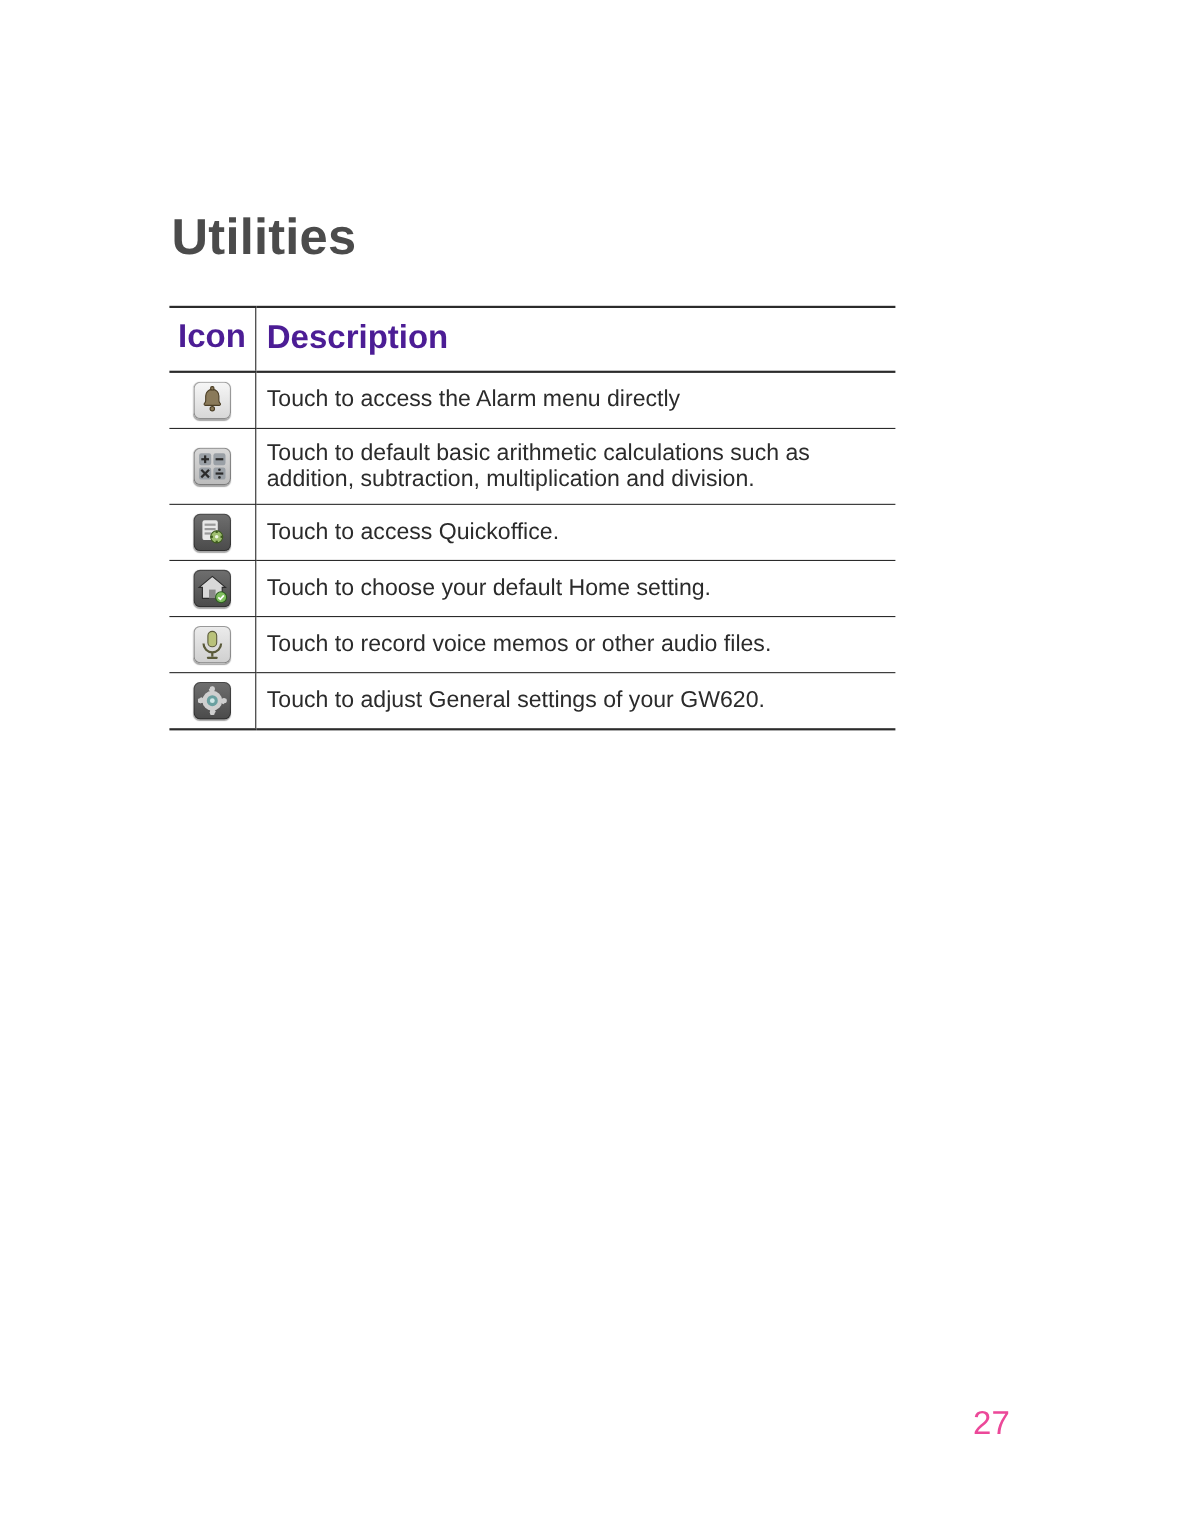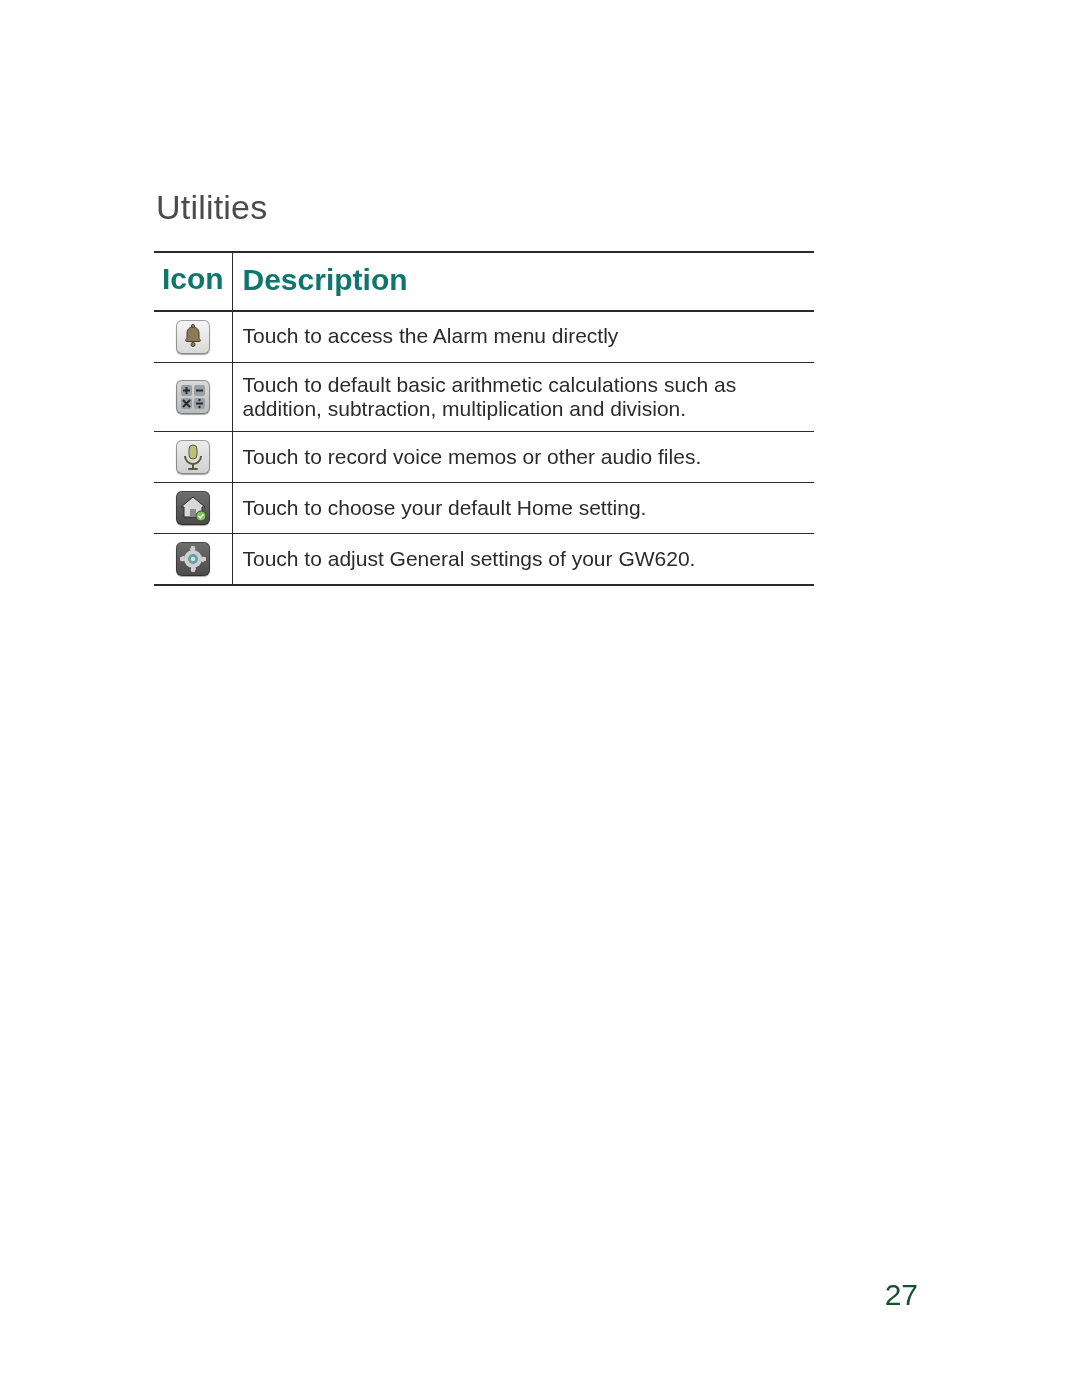--- a/index.html
+++ b/index.html
@@ -12,24 +12,24 @@
     color: #2b2b2b;
   }
   .page {
     position: relative;
     width: 1080px;
     height: 1388px;
     box-sizing: border-box;
     padding: 188px 154px 0 154px;
   }
   .section-title {
-    font-size: 34px;
-    font-weight: 400;
+    font-size: 46px;
+    font-weight: 700;
     color: #4b4b4b;
-    margin: 0 0 24px 2px;
+    margin: 0 0 36px 2px;
     letter-spacing: .2px;
   }
   table.util {
     border-collapse: collapse;
     width: 660px;
     table-layout: fixed;
   }
   table.util col.col-icon { width: 78px; }
   table.util col.col-desc { width: 582px; }
   table.util tr.header-row td {
@@ -44,21 +44,21 @@
     line-height: 1.15;
     color: #2b2b2b;
   }
   table.util td.icon-cell {
     border-right: 1px solid #2b2b2b;
     text-align: center;
     padding: 8px 4px;
   }
   table.util tr.header-row td {
     font-weight: 700;
-    color: #0f766e;
+    color: #4c1d95;
     font-size: 30px;
     padding-bottom: 12px;
   }
   table.util tr.last-row td {
     border-bottom: 2px solid #2b2b2b;
     margin-left: 15px;
   }
 
   
   .tile {
@@ -83,21 +83,21 @@
   
   .tile-home  { background: linear-gradient(#6f6f6f,#4a4a4a); }
   
   .tile-gear  { background: linear-gradient(#6f6f6f,#4a4a4a); }
 
   .page-number {
     position: absolute;
     right: 162px;
     bottom: 76px;
     font-size: 30px;
-    color: #14532d;
+    color: #ec4899;
   }
 </style>
 </head>
 <body>
 
 <div class="page">
 
   <h2 class="section-title">Utilities</h2>
 
   <table class="util">
@@ -143,47 +143,70 @@
 
             <rect x="20" y="22.5" width="7" height="2" fill="#2b2b2b"></rect>
             <circle cx="23.5" cy="20" r="1.2" fill="#2b2b2b"></circle>
             <circle cx="23.5" cy="27" r="1.2" fill="#2b2b2b"></circle>
           </svg>
         </span>
       </td>
       <td>Touch to default basic arithmetic calculations such as addition, subtraction, multiplication and division.</td>
     </tr>
 
+    <tr>
+      <td class="icon-cell">
+        <span class="tile tile-office">
+          <svg viewBox="0 0 34 34" width="34" height="34">
+            <rect x="8" y="6" width="14" height="18" rx="2" fill="#e8e8e8"></rect>
+            <rect x="10" y="9" width="10" height="2" fill="#9a9a9a"></rect>
+            <rect x="10" y="13" width="10" height="2" fill="#9a9a9a"></rect>
+            <rect x="10" y="17" width="6" height="2" fill="#9a9a9a"></rect>
+            <g transform="translate(21,21)">
+              <circle r="5.5" fill="#9fbf6f" stroke="#3d5a1e" stroke-width="1"></circle>
+              <g fill="#3d5a1e">
+                <rect x="-1" y="-5.5" width="2" height="2"></rect>
+                <rect x="-1" y="3.5" width="2" height="2"></rect>
+                <rect x="-5.5" y="-1" width="2" height="2"></rect>
+                <rect x="3.5" y="-1" width="2" height="2"></rect>
+              </g>
+              <circle r="1.6" fill="#eef5e3"></circle>
+            </g>
+          </svg>
+        </span>
+      </td>
+      <td>Touch to access Quickoffice.</td>
+    </tr>
+
+    <tr>
+      <td class="icon-cell">
+        <span class="tile tile-home">
+          <svg viewBox="0 0 34 34" width="34" height="34">
+            <path d="M17 6l12 10h-3v10H8V16H5z" fill="#d8d8d8" stroke="#2b2b2b" stroke-width="1"></path>
+            <rect x="14" y="18" width="6" height="8" fill="#8a8a8a"></rect>
+            <circle cx="25" cy="25" r="5" fill="#7fbf5f" stroke="#2b5a1e" stroke-width="1"></circle>
+            <path d="M22.5 25l1.8 1.8 3.2-3.6" fill="none" stroke="#fff" stroke-width="1.6"></path>
+          </svg>
+        </span>
+      </td>
+      <td>Touch to choose your default Home setting.</td>
+    </tr>
 
     <tr>
       <td class="icon-cell">
         <span class="tile tile-mic">
           <svg viewBox="0 0 34 34" width="34" height="34">
             <rect x="13" y="5" width="8" height="14" rx="4" fill="#b9c27a" stroke="#5a5a3a" stroke-width="1"></rect>
             <path d="M9 16a8 8 0 0 0 16 0" fill="none" stroke="#5a5a3a" stroke-width="2"></path>
             <rect x="16" y="24" width="2" height="4" fill="#5a5a3a"></rect>
             <rect x="12" y="28" width="10" height="2" rx="1" fill="#5a5a3a"></rect>
           </svg>
         </span>
       </td>
       <td>Touch to record voice memos or other audio files.</td>
-    </tr>
-
-    <tr>
-      <td class="icon-cell">
-        <span class="tile tile-home">
-          <svg viewBox="0 0 34 34" width="34" height="34">
-            <path d="M17 6l12 10h-3v10H8V16H5z" fill="#d8d8d8" stroke="#2b2b2b" stroke-width="1"></path>
-            <rect x="14" y="18" width="6" height="8" fill="#8a8a8a"></rect>
-            <circle cx="25" cy="25" r="5" fill="#7fbf5f" stroke="#2b5a1e" stroke-width="1"></circle>
-            <path d="M22.5 25l1.8 1.8 3.2-3.6" fill="none" stroke="#fff" stroke-width="1.6"></path>
-          </svg>
-        </span>
-      </td>
-      <td>Touch to choose your default Home setting.</td>
     </tr>
 
     <tr class="last-row">
       <td class="icon-cell">
         <span class="tile tile-gear">
           <svg viewBox="0 0 34 34" width="34" height="34">
             <g transform="translate(17,17)">
               <g fill="#cfcfcf">
                 <rect x="-2" y="-13" width="4" height="5" rx="1"></rect>
                 <rect x="-2" y="8" width="4" height="5" rx="1"></rect>

